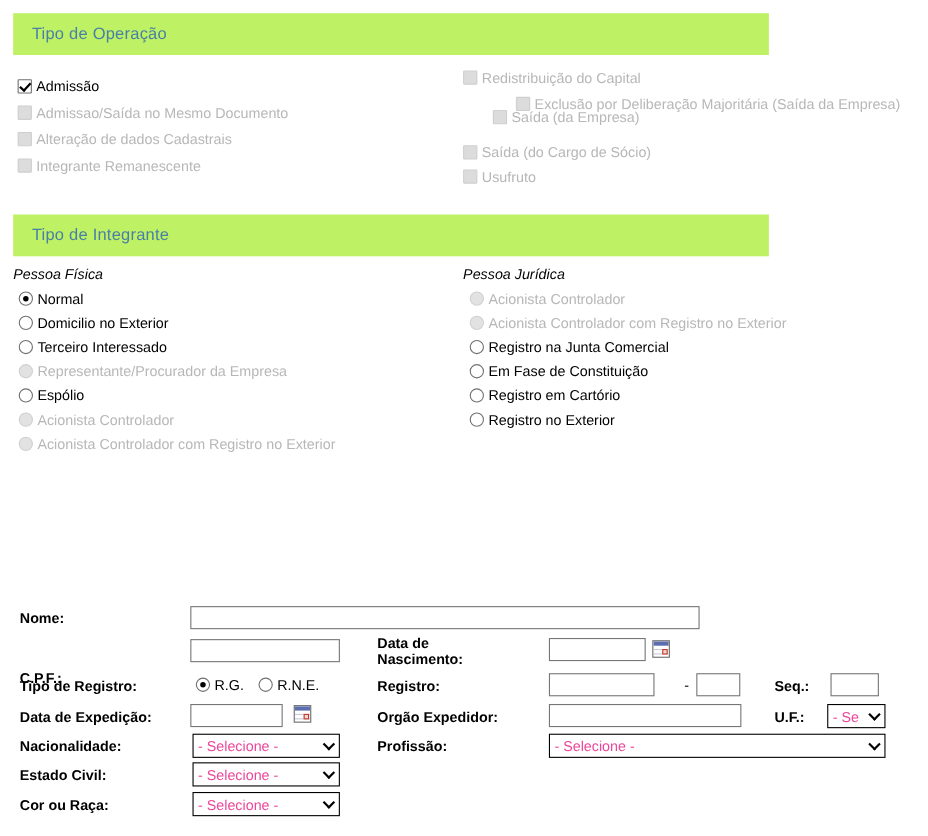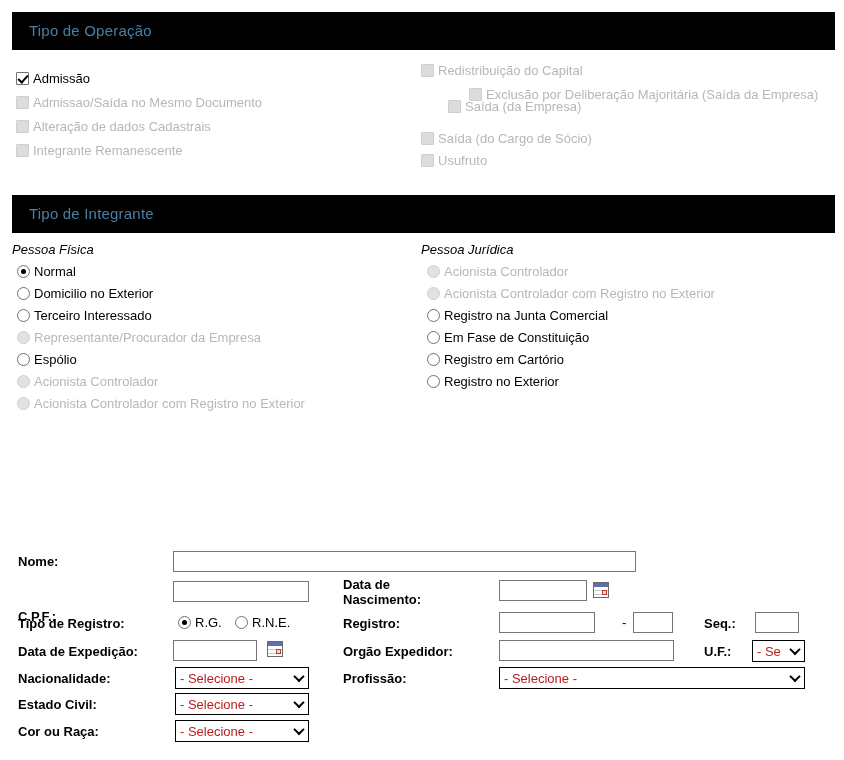--- a/index.html
+++ b/index.html
@@ -13,23 +13,23 @@
     color: #000000;
     overflow: hidden;
     position: relative;
   }
   .page { position: relative; width: 844px; height: 760px; }
 
   
   .section-bar {
     position: absolute;
     left: 12px;
-    width: 823px;
+    width: 687px;
     height: 38px;
-    background: #000000;
+    background: #bef264;
     box-sizing: border-box;
   }
   .section-bar .title {
     position: absolute;
     left: 17px;
     top: 10px;
     font-size: 15px;
     color: #4a7fa5;
     letter-spacing: 0.2px;
     white-space: nowrap;
@@ -117,21 +117,21 @@
     color: #000;
   }
   .f-select {
     position: absolute;
     box-sizing: border-box;
     border: 1px solid #000000;
     background: #ffffff;
     height: 22px;
     font-family: "Liberation Sans", sans-serif;
     font-size: 13px;
-    color: #b91c1c;
+    color: #ec4899;
     padding: 1px 18px 1px 4px;
     line-height: 19px;
     white-space: nowrap;
     overflow: hidden;
   }
   .f-select .caret {
     position: absolute;
     right: 4px; top: 6px;
     width: 9px; height: 6px;
   }

